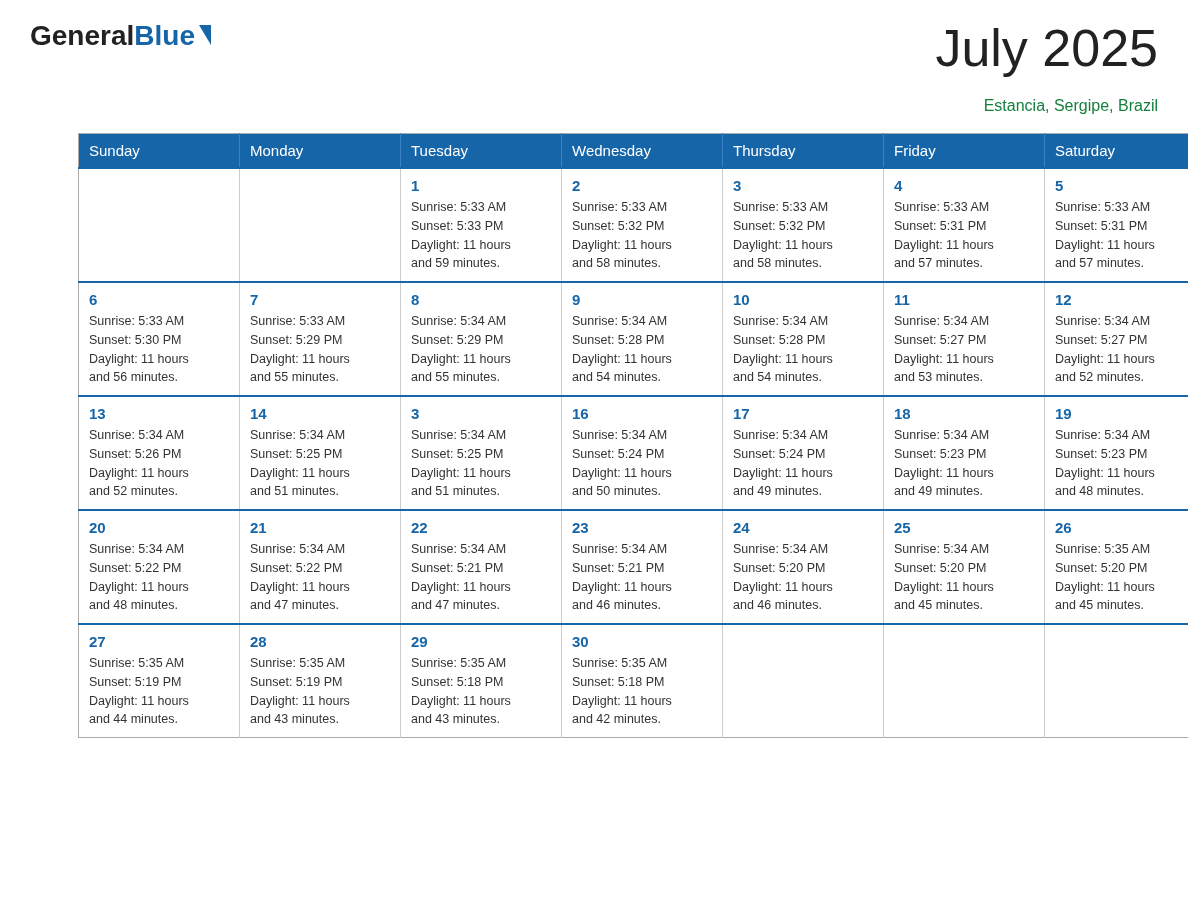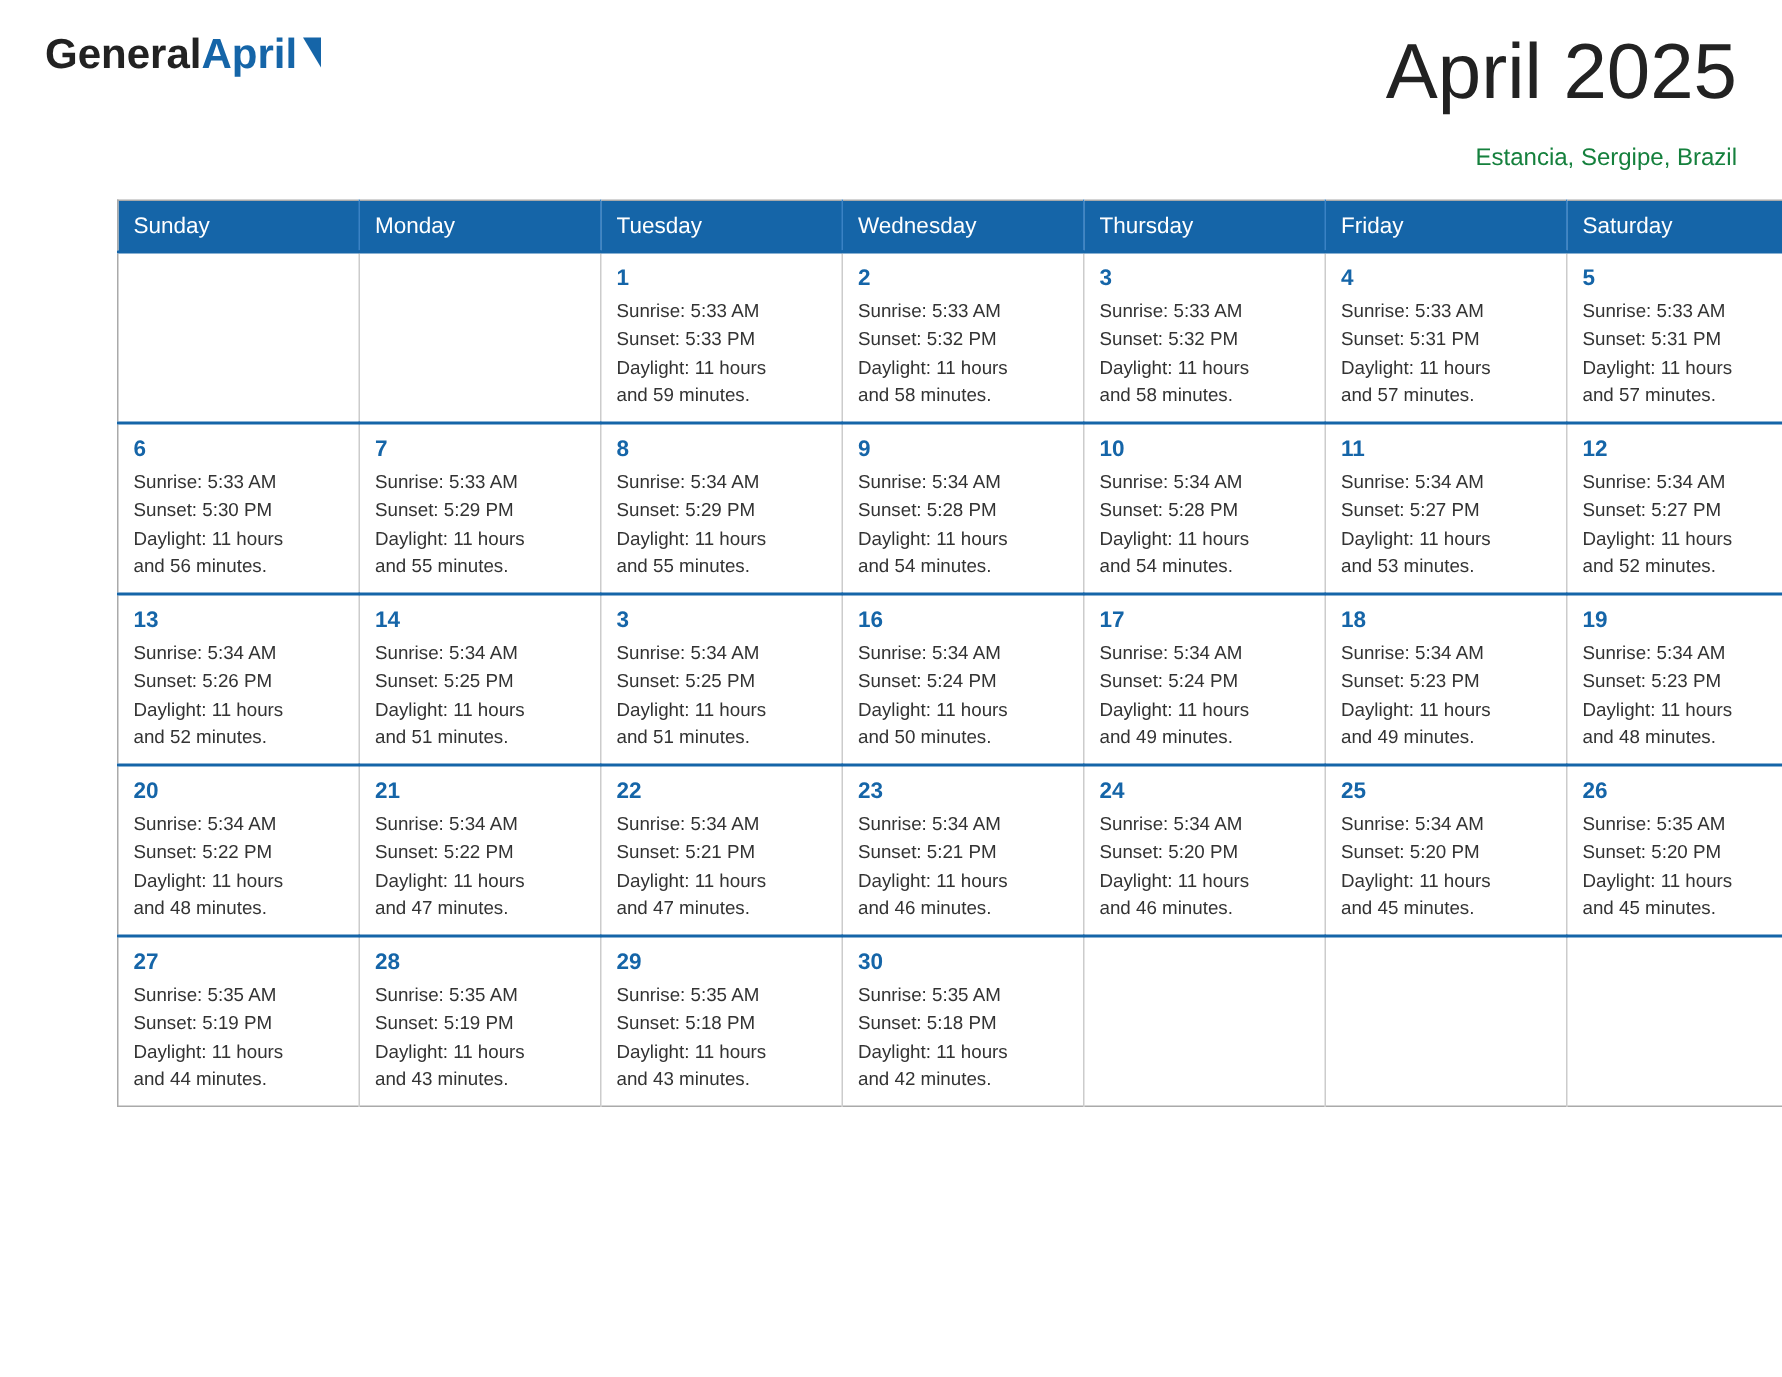--- a/index.html
+++ b/index.html
@@ -120,27 +120,27 @@
     }
   </style>
 </head>
 <body>
 
 <div class="header">
   <div class="logo-area">
     <div class="logo-text">
       <span class="logo-general">General</span>
       <div class="logo-blue-part">
-        <span class="logo-blue-text">April</span>
+        <span class="logo-blue-text">Blue</span>
         <div class="logo-triangle"></div>
       </div>
     </div>
   </div>
   <div class="title-area">
-    <div class="main-title">April 2025</div>
+    <div class="main-title">July 2025</div>
     <div class="subtitle">Estancia, Sergipe, Brazil</div>
   </div>
 </div>
 
 <table class="calendar">
   <thead>
     <tr>
     <th>Sunday</th>
         <th>Monday</th>
         <th>Tuesday</th>

